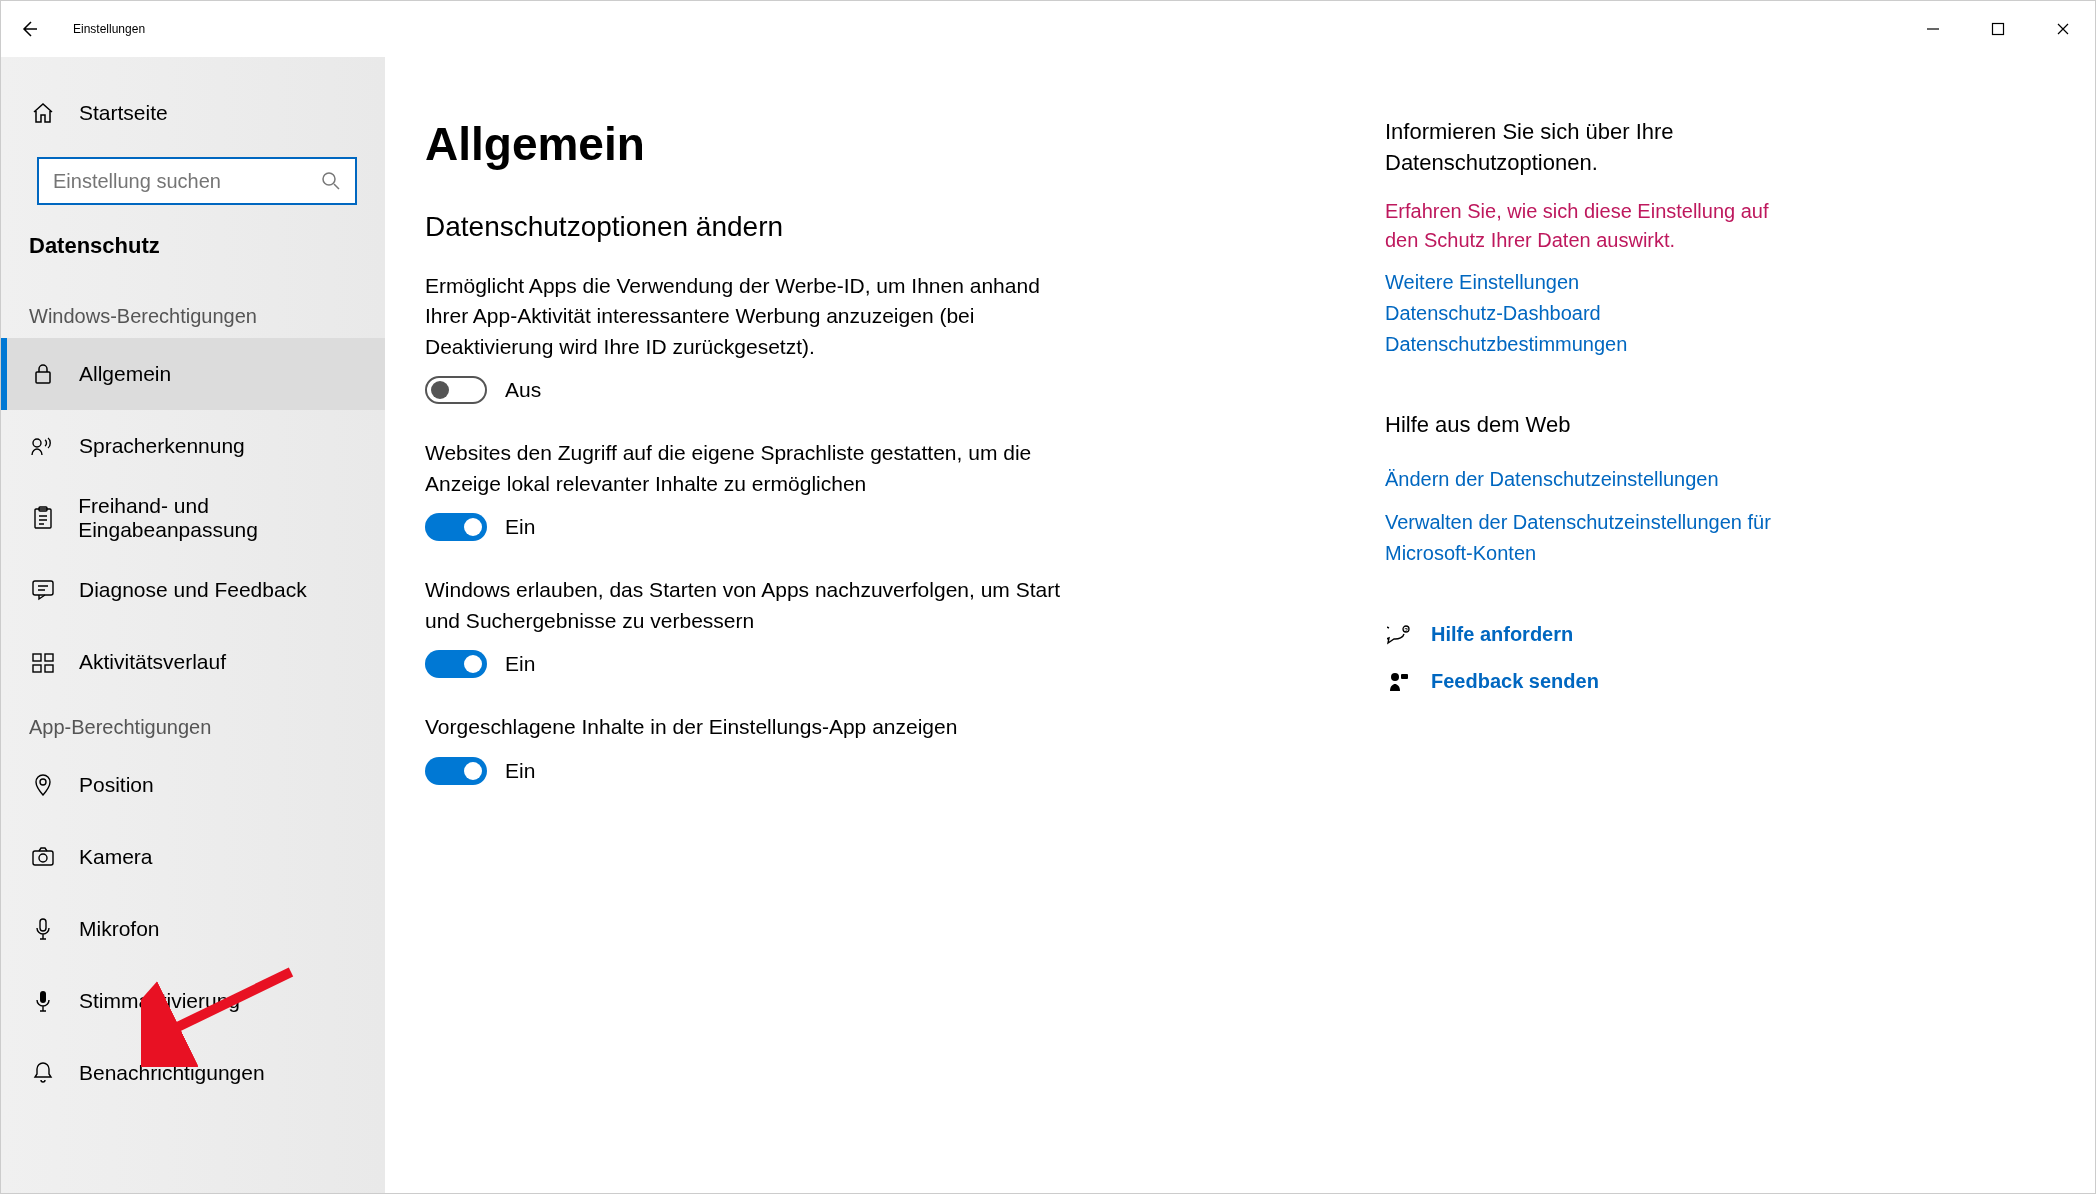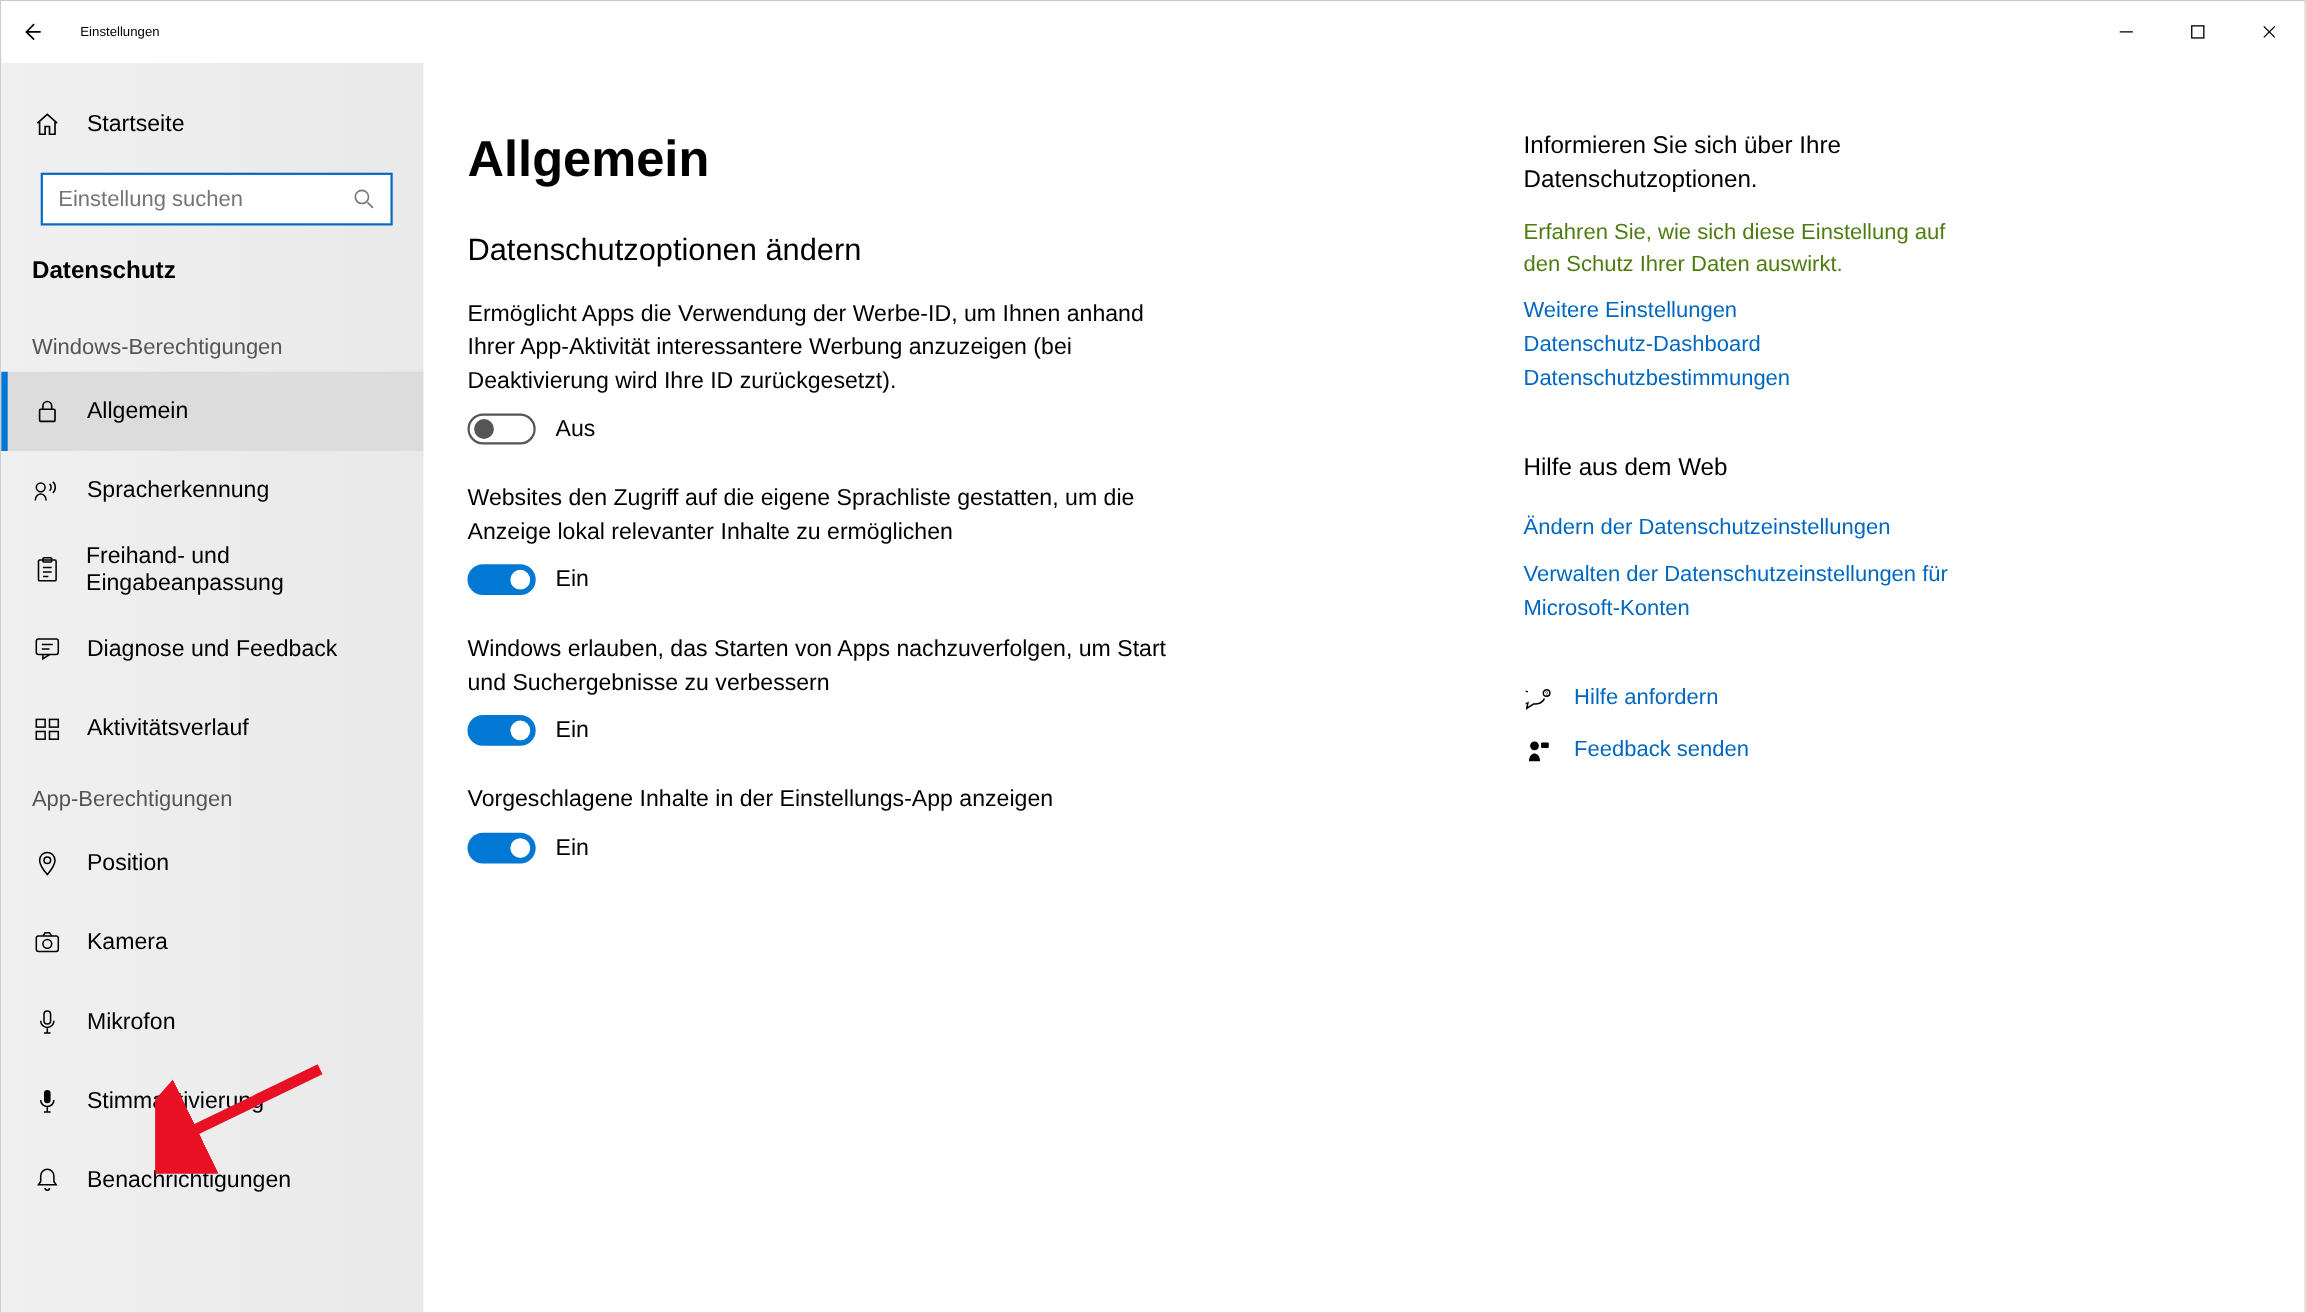--- a/index.html
+++ b/index.html
@@ -54,24 +54,24 @@
     .toggle        { width:62px; height:28px; border-radius:14px; position:relative; }
     .toggle::after { content:""; position:absolute; width:18px; height:18px; border-radius:50%; top:5px; }
     .toggle.on     { background:#0078d4; }
     .toggle.on::after  { right:5px; background:#fff; }
     .toggle.off    { background:#fff; border:2px solid #555; }
     .toggle.off::after { left:4px; top:3px; background:#555; }
     .toggle-label  { font-size:21px; }
     
     .aside    { margin-left:260px; width:430px; }
     .aside h3 { font-size:22px; font-weight:400; margin-bottom:4px; line-height:1.4; }
-    .aside .note { color:#4d7c0f; font-size:20px; margin:18px 16px 12px 0; line-height:1.45; }
+    .aside .note { color:#be185d; font-size:20px; margin:18px 16px 12px 0; line-height:1.45; }
     .aside a     { color:#0067c0; font-size:20px; text-decoration:none; display:block; line-height:1.55; }
     .aside .group { margin-bottom:50px; }
-    .help-link { display:flex; align-items:flex-end; gap:18px; margin-bottom:16px; }
+    .help-link { display:flex; align-items:center; gap:18px; margin-bottom:16px;font-weight:bold; }
     .help-link a { display:inline; }
     svg { display:block; }
   </style>
 </head>
 <body>
 
 <div class="titlebar">
   <div class="back-btn">
     <svg width="20" height="20" viewBox="0 0 20 20">
       <path d="M12 3 L5 10 L12 17 M5 10 H18" stroke="#000" stroke-width="1.5" fill="none"></path>

